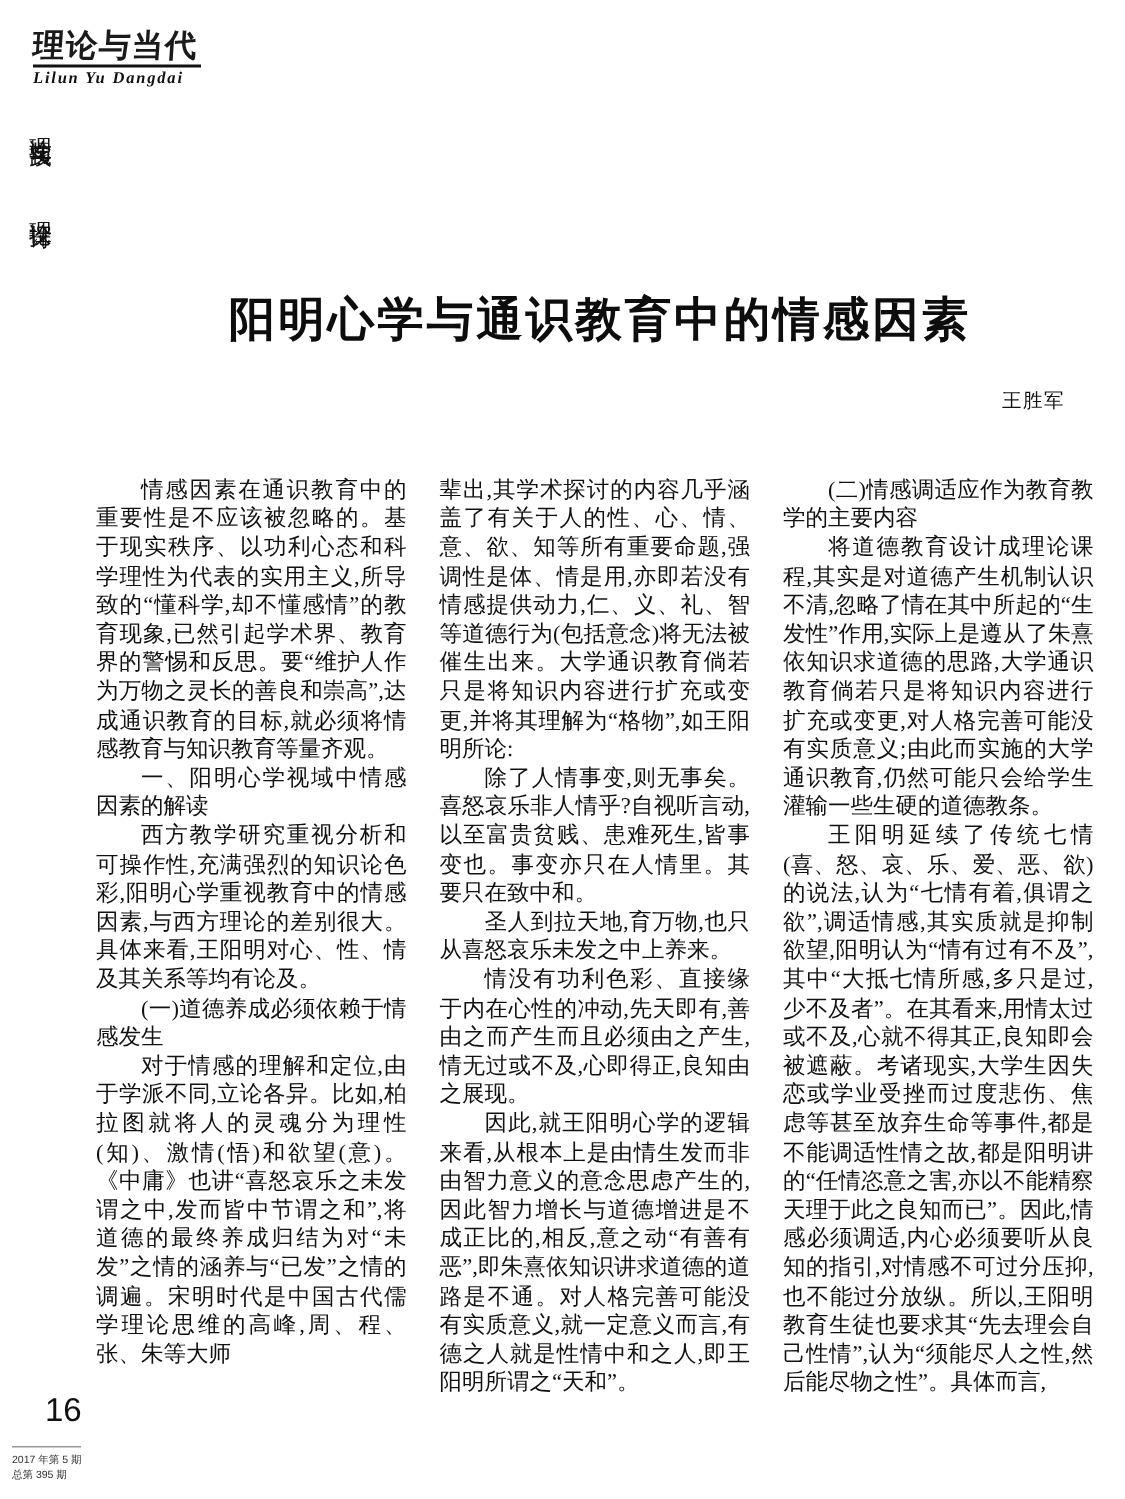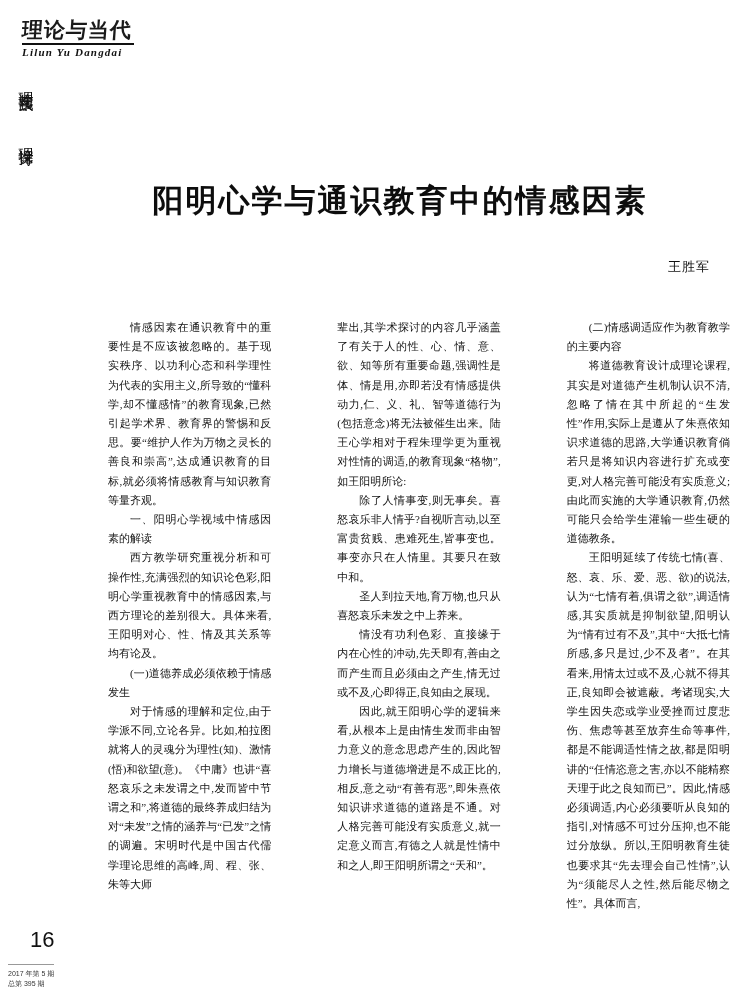--- a/index.html
+++ b/index.html
@@ -103,21 +103,21 @@
     bottom: 34px;
     width: 46px;
     height: 1px;
     background: #999;
   }
 
   
   .title {
     position: absolute;
     left: 90px;
-    top: 180px;
+    top: 192px;
     width: 620px;
     text-align: center;
     font-size: 31px;
     font-weight: bold;
     letter-spacing: 2px;
     color: #0d0d0d;
     font-family: "DejaVu Serif", serif;
   }
   .author {
     position: absolute;
@@ -135,26 +135,25 @@
     position: absolute;
     left: 64px;
     top: 318px;
     width: 666px;
     height: 640px;
     display: flex;
     gap: 22px;
   }
   .col {
     width: 207px;
-    font-size: 11px;
+    font-size: 15px;
     line-height: 19.2px;
     text-align: justify;
     text-justify: inter-ideograph;
     color: #111;
-    margin-left: 44px;
   }
   .col p {
     margin: 0 0 0 0;
     text-indent: 2em;
   }
   .col p.noindent {
     text-indent: 0;
   }
 </style>
 </head>
@@ -184,21 +183,21 @@
 
   <div class="columns">
     <div class="col">
       <p>情感因素在通识教育中的重要性是不应该被忽略的。基于现实秩序、以功利心态和科学理性为代表的实用主义,所导致的“懂科学,却不懂感情”的教育现象,已然引起学术界、教育界的警惕和反思。要“维护人作为万物之灵长的善良和崇高”,达成通识教育的目标,就必须将情感教育与知识教育等量齐观。</p>
       <p>一、阳明心学视域中情感因素的解读</p>
       <p>西方教学研究重视分析和可操作性,充满强烈的知识论色彩,阳明心学重视教育中的情感因素,与西方理论的差别很大。具体来看,王阳明对心、性、情及其关系等均有论及。</p>
       <p>(一)道德养成必须依赖于情感发生</p>
       <p>对于情感的理解和定位,由于学派不同,立论各异。比如,柏拉图就将人的灵魂分为理性(知)、激情(悟)和欲望(意)。《中庸》也讲“喜怒哀乐之未发谓之中,发而皆中节谓之和”,将道德的最终养成归结为对“未发”之情的涵养与“已发”之情的调遍。宋明时代是中国古代儒学理论思维的高峰,周、程、张、朱等大师</p>
     </div>
     <div class="col">
-      <p class="noindent">辈出,其学术探讨的内容几乎涵盖了有关于人的性、心、情、意、欲、知等所有重要命题,强调性是体、情是用,亦即若没有情感提供动力,仁、义、礼、智等道德行为(包括意念)将无法被催生出来。陆王心学相对于程朱理学更为重视对性情的调适,的教育现象“格物”,如王阳明所论:</p>
+      <p class="noindent">辈出,其学术探讨的内容几乎涵盖了有关于人的性、心、情、意、欲、知等所有重要命题,强调性是体、情是用,亦即若没有情感提供动力,仁、义、礼、智等道德行为(包括意念)将无法被催生出来。大学通识教育倘若只是将知识内容进行扩充或变更,并将其理解为“格物”,如王阳明所论:</p>
       <p>除了人情事变,则无事矣。喜怒哀乐非人情乎?自视听言动,以至富贵贫贱、患难死生,皆事变也。事变亦只在人情里。其要只在致中和。</p>
       <p>圣人到拉天地,育万物,也只从喜怒哀乐未发之中上养来。</p>
       <p>情没有功利色彩、直接缘于内在心性的冲动,先天即有,善由之而产生而且必须由之产生,情无过或不及,心即得正,良知由之展现。</p>
       <p>因此,就王阳明心学的逻辑来看,从根本上是由情生发而非由智力意义的意念思虑产生的,因此智力增长与道德增进是不成正比的,相反,意之动“有善有恶”,即朱熹依知识讲求道德的道路是不通。对人格完善可能没有实质意义,就一定意义而言,有德之人就是性情中和之人,即王阳明所谓之“天和”。</p>
     </div>
     <div class="col">
       <p>(二)情感调适应作为教育教学的主要内容</p>
       <p>将道德教育设计成理论课程,其实是对道德产生机制认识不清,忽略了情在其中所起的“生发性”作用,实际上是遵从了朱熹依知识求道德的思路,大学通识教育倘若只是将知识内容进行扩充或变更,对人格完善可能没有实质意义;由此而实施的大学通识教育,仍然可能只会给学生灌输一些生硬的道德教条。</p>
       <p>王阳明延续了传统七情(喜、怒、哀、乐、爱、恶、欲)的说法,认为“七情有着,俱谓之欲”,调适情感,其实质就是抑制欲望,阳明认为“情有过有不及”,其中“大抵七情所感,多只是过,少不及者”。在其看来,用情太过或不及,心就不得其正,良知即会被遮蔽。考诸现实,大学生因失恋或学业受挫而过度悲伤、焦虑等甚至放弃生命等事件,都是不能调适性情之故,都是阳明讲的“任情恣意之害,亦以不能精察天理于此之良知而已”。因此,情感必须调适,内心必须要听从良知的指引,对情感不可过分压抑,也不能过分放纵。所以,王阳明教育生徒也要求其“先去理会自己性情”,认为“须能尽人之性,然后能尽物之性”。具体而言,</p>
     </div>

